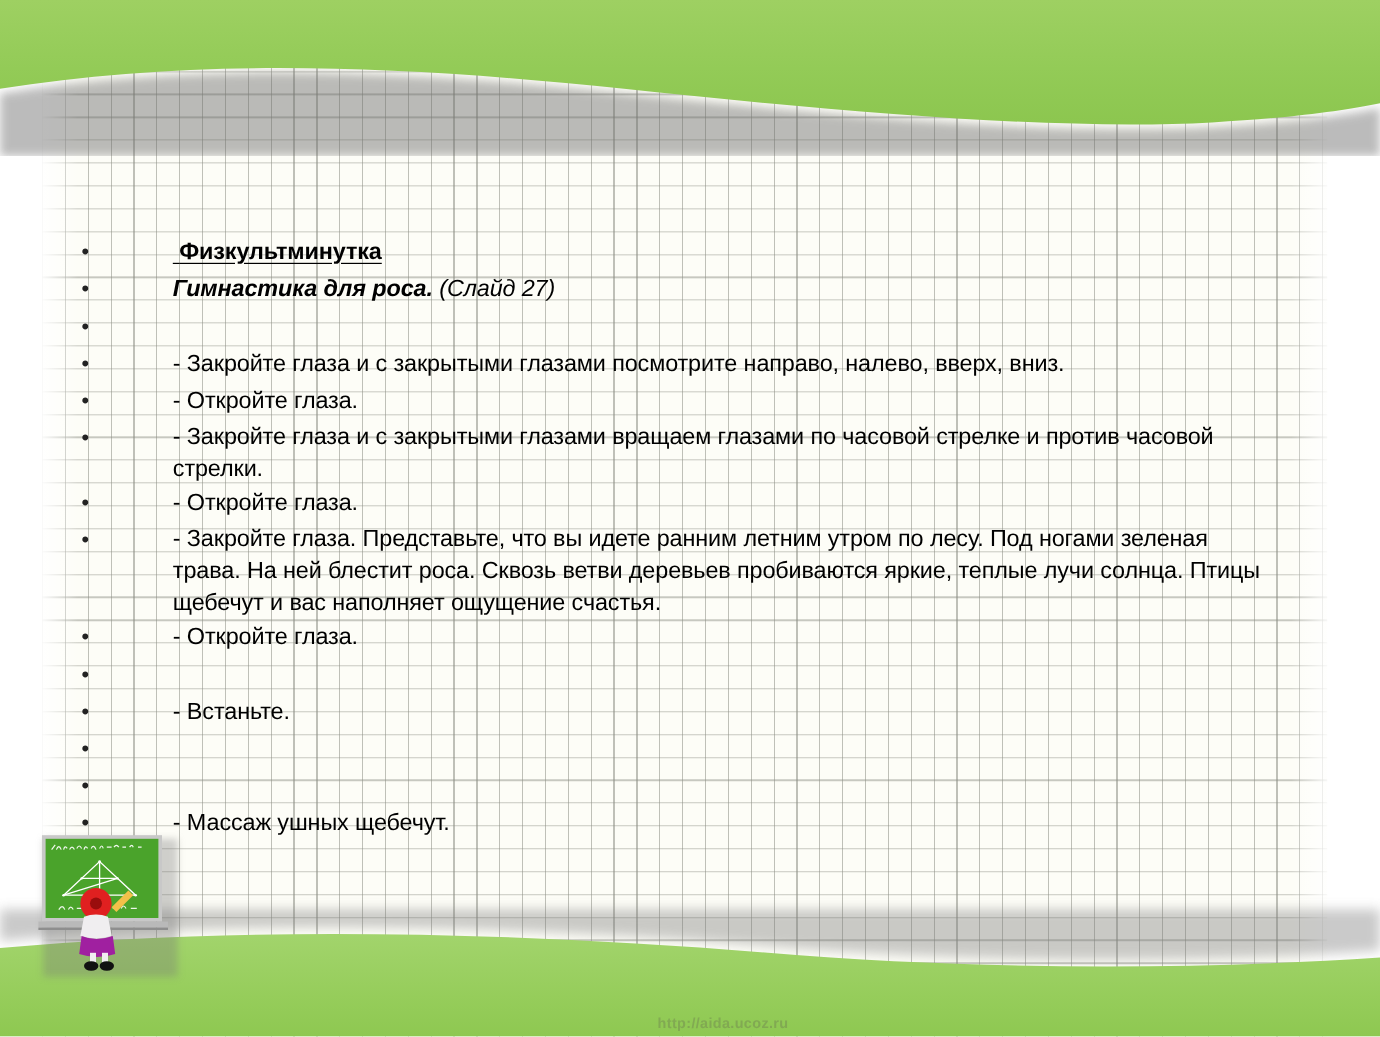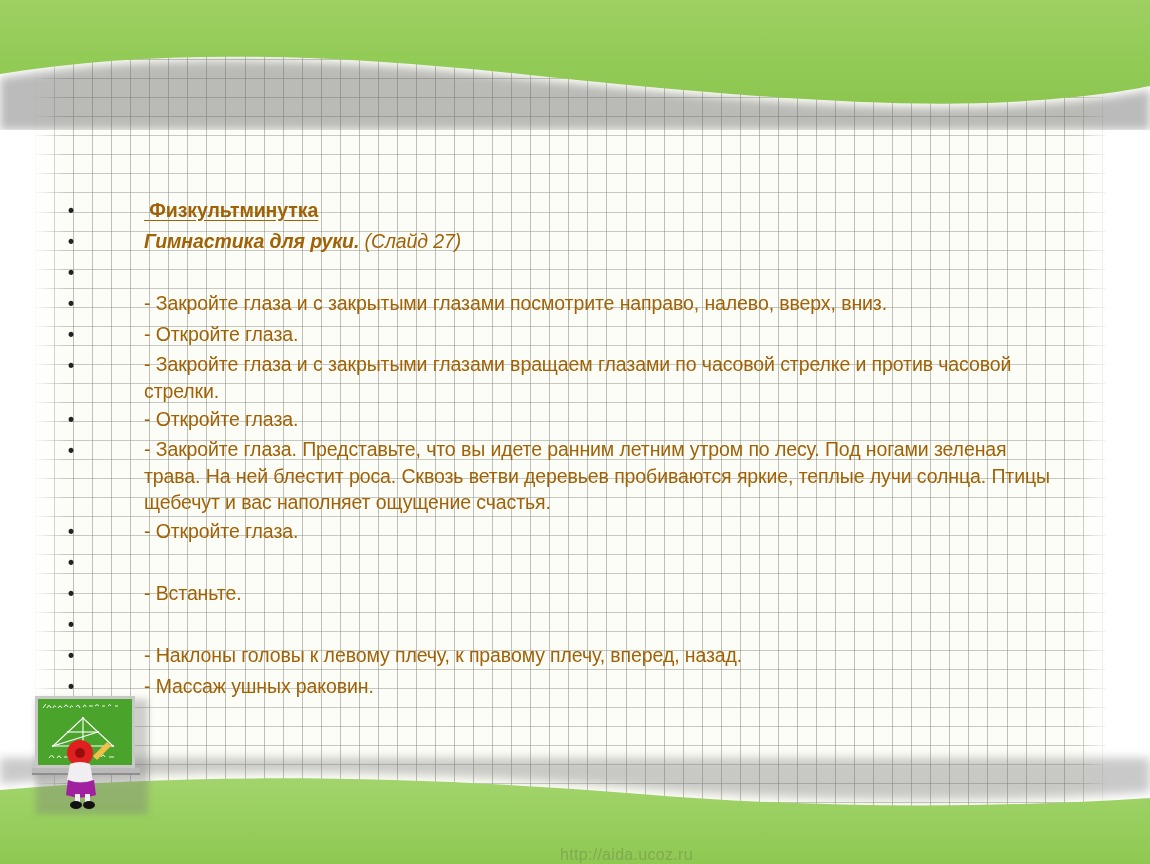--- a/index.html
+++ b/index.html
@@ -46,41 +46,42 @@
     color:#1a1a1a;
   }
   .row{display:flex;align-items:flex-start;margin-bottom:1px;}
   .bullet{
     width:16px;min-width:16px;margin-left:10px;margin-right:62px;
     font-size:17px;line-height:30px;color:#222;text-align:left;
     font-family:"DejaVu Sans",sans-serif;
   }
   .txt{
     flex:1;font-size:19.5px;line-height:29px;
-    letter-spacing:-0.1px;color:#a16207;
+    letter-spacing:-0.1px;color:#000000;
     white-space:pre-wrap;
   }
   .txt.u{font-weight:bold;text-decoration:underline;text-underline-offset:3px;}
   .txt.bi{font-weight:bold;font-style:italic;}
   .txt .ital{font-weight:normal;}
   .row.para .txt{line-height:26.5px;}
 
   
   .clip{position:absolute;left:31px;top:694px;width:112px;height:118px;}
   .clip-shadow{
     position:absolute;left:36px;top:699px;width:112px;height:115px;
     background:rgba(120,120,120,0.35);filter:blur(3px);
   }
 
   
   .watermark{
-    position:absolute;left:560px;top:846px;
-    font-size:16px;color:rgba(110,130,80,0.45);
+    position:absolute;left:548px;top:846px;
+    font-size:12px;color:rgba(110,130,80,0.45);
     font-family:"Liberation Sans",sans-serif;
     letter-spacing:0.3px;
+    font-weight:bold;
   }
 </style>
 </head>
 <body>
 
 <div id="slide">
 
   <div class="paper"></div>
   <div class="paper-soft-left"></div>
   <div class="paper-soft-right"></div>
@@ -117,21 +118,21 @@
 
   <div class="content">
 
     <div class="row">
       <span class="bullet">•</span>
       <span class="txt u"> Физкультминутка</span>
     </div>
 
     <div class="row">
       <span class="bullet">•</span>
-      <span class="txt bi"><span>Гимнастика для руки.</span><span class="ital"> (Слайд 27)</span></span>
+      <span class="txt bi"><span>Гимнастика для роса.</span><span class="ital"> (Слайд 27)</span></span>
     </div>
 
     <div class="row">
       <span class="bullet">•</span>
     </div>
 
     <div class="row">
       <span class="bullet">•</span>
       <span class="txt">- Закройте глаза и с закрытыми глазами посмотрите направо, налево, вверх, вниз.</span>
     </div>
@@ -169,26 +170,25 @@
       <span class="bullet">•</span>
       <span class="txt">- Встаньте.</span>
     </div>
 
     <div class="row">
       <span class="bullet">•</span>
     </div>
 
     <div class="row">
       <span class="bullet">•</span>
-      <span class="txt">- Наклоны головы к левому плечу, к правому плечу, вперед, назад.</span>
-    </div>
-
-    <div class="row">
-      <span class="bullet">•</span>
-      <span class="txt">- Массаж ушных раковин.</span>
+    </div>
+
+    <div class="row">
+      <span class="bullet">•</span>
+      <span class="txt">- Массаж ушных щебечут.</span>
     </div>
 
   </div>
 
   <div class="clip-shadow"></div>
   <svg class="clip" viewBox="0 0 112 118">
 
     <rect x="4" y="2" width="100" height="72" fill="#c8c8c8"></rect>
     <rect x="7" y="5" width="94" height="66" fill="#4aa32b"></rect>
 

